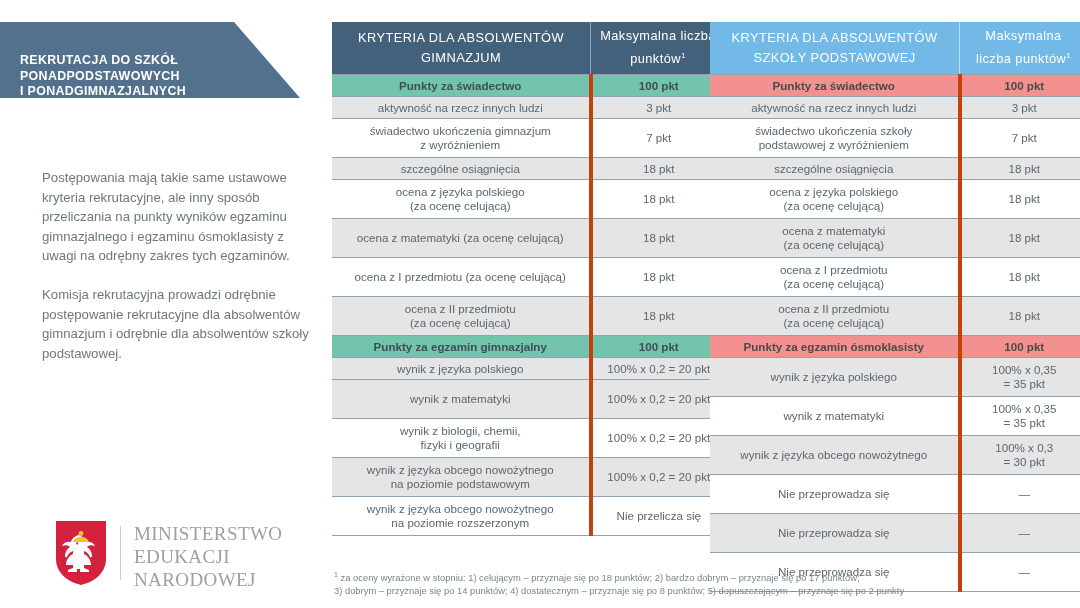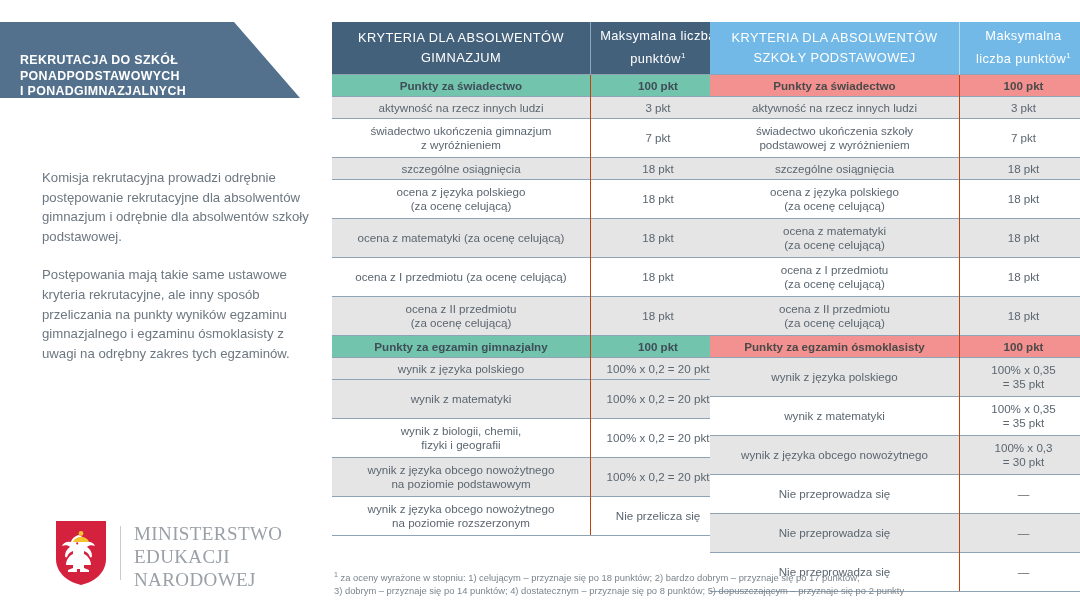--- a/index.html
+++ b/index.html
@@ -56,21 +56,21 @@
   
   .table{position:absolute;border-collapse:collapse;table-layout:fixed;}
   .table td{
     padding:0 4px;
     text-align:center;
     vertical-align:middle;
     font-size:11.6px;
     line-height:13.6px;
     color:#5b6670;
   }
-  .table .c-crit{border-right:1px solid #c2410c;}
+  .table .c-crit{border-right:4px solid #c2410c;}
 
   #table-gimnazjum{left:332px;top:22px;width:368px;}
   #table-gimnazjum td:nth-child(1){width:246px;}
   #table-gimnazjum td:nth-child(2){width:122px;}
 
   #table-podstawowa{left:710px;top:22px;width:352px;}
   #table-podstawowa td:nth-child(1){width:237px;}
   #table-podstawowa td:nth-child(2){width:115px;}
 
   
@@ -112,22 +112,22 @@
   <div class="left-col">
 
     <div class="banner">
       <div class="banner-text">REKRUTACJA DO SZKÓŁ
 PONADPODSTAWOWYCH
 I PONADGIMNAZJALNYCH
 NA ROK SZKOLNY 2019/2020</div>
     </div>
 
     <div class="intro">
+      <p>Postępowania mają takie same ustawowe kryteria rekrutacyjne, ale inny sposób przeliczania na punkty wyników egzaminu gimnazjalnego i egzaminu ósmoklasisty z uwagi na odrębny zakres tych egzaminów.</p>
       <p>Komisja rekrutacyjna prowadzi odrębnie postępowanie rekrutacyjne dla absolwentów gimnazjum i odrębnie dla absolwentów szkoły podstawowej.</p>
-      <p>Postępowania mają takie same ustawowe kryteria rekrutacyjne, ale inny sposób przeliczania na punkty wyników egzaminu gimnazjalnego i egzaminu ósmoklasisty z uwagi na odrębny zakres tych egzaminów.</p>
     </div>
 
     <div class="logo">
       <svg class="shield" viewBox="0 0 54 68" aria-hidden="true">
         <path d="M2 2 H52 V40 C52 54 40 63 27 66 C14 63 2 54 2 40 Z" fill="#d4213d"></path>
         <g fill="#ffffff">
           <path d="M27 16 c-5 0 -9 3 -10 7 c-4 -1 -8 1 -9 4 c3 -1 6 -1 8 1 c-3 2 -5 5 -5 9 c0 1 1 2 2 1 c1 -3 3 -5 6 -6 l0 3 c-4 2 -7 6 -7 11 l7 0 l0 3 l-5 2 l0 2 l9 0 l0 -3 l3 0 l0 3 l9 0 l0 -2 l-5 -2 l0 -3 l7 0 c0 -5 -3 -9 -7 -11 l0 -3 c3 1 5 3 6 6 c1 1 2 0 2 -1 c0 -4 -2 -7 -5 -9 c2 -2 5 -2 8 -1 c-1 -3 -5 -5 -9 -4 c-1 -4 -5 -7 -10 -7 z"></path>
         </g>
         <path d="M27 18 c-4 0 -7 2 -8 5 l16 0 c-1 -3 -4 -5 -8 -5 z" fill="#f4c430"></path>
         <circle cx="27" cy="14.5" r="2.4" fill="#f4c430"></circle>

